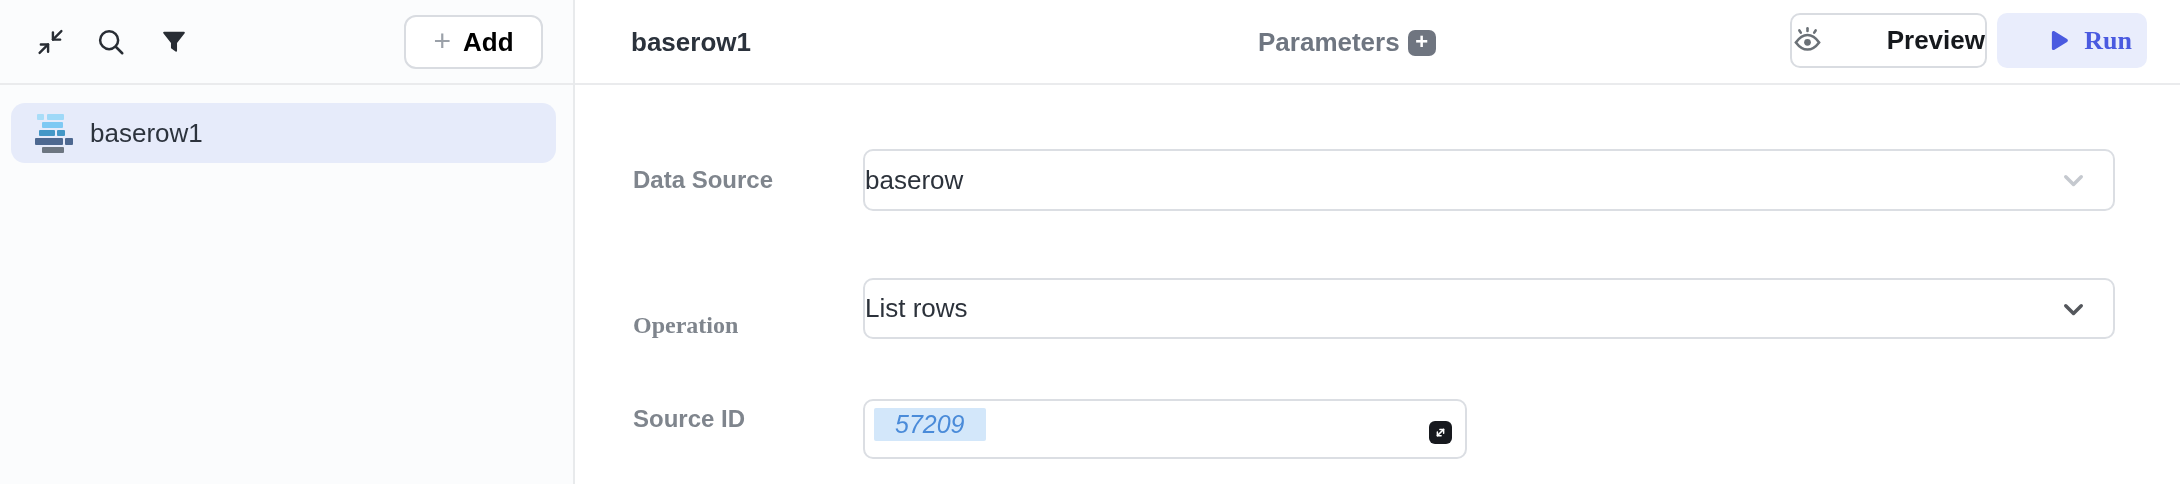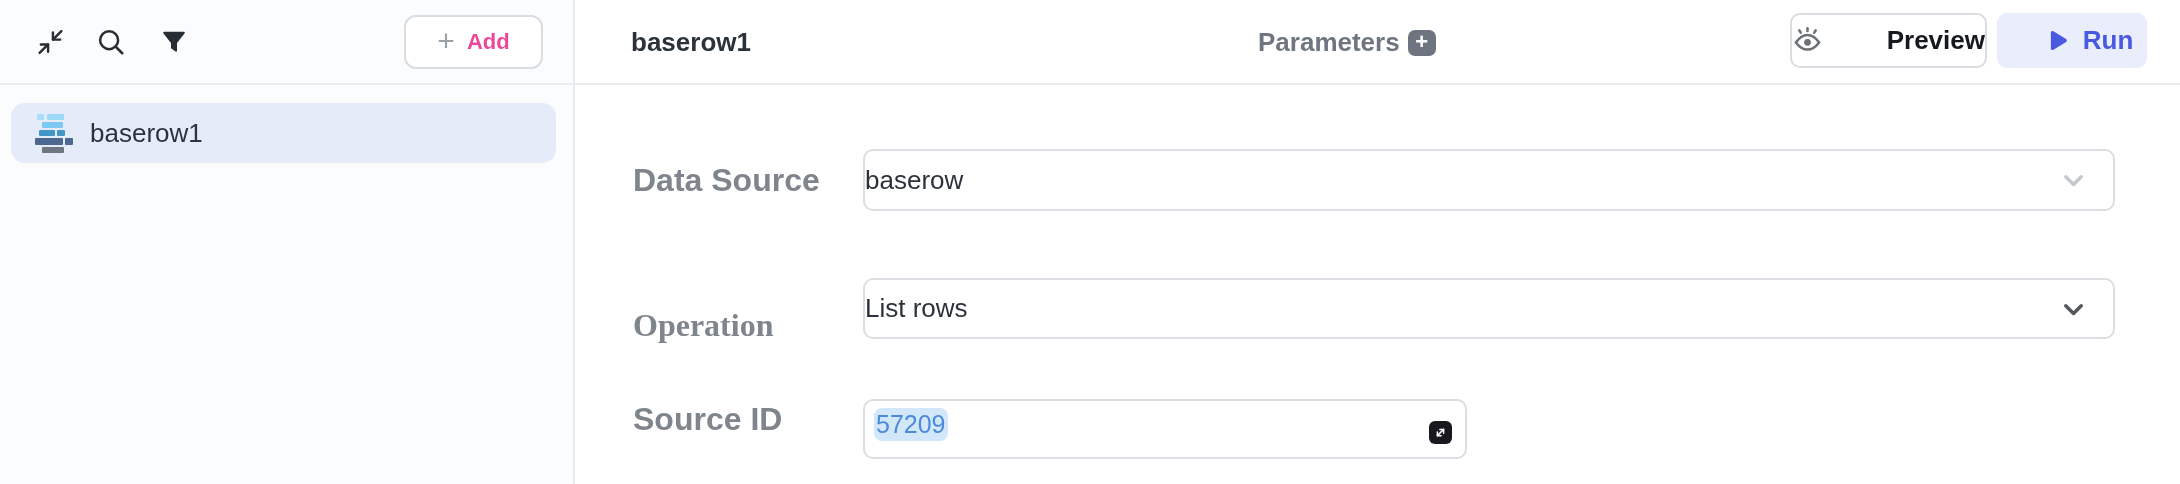--- a/index.html
+++ b/index.html
@@ -21,21 +21,21 @@
   .tool-icon.collapse { left:36px; }
   .tool-icon.search   { left:96px; }
   .tool-icon.filter   { left:160px; }
   .add-btn {
     position:absolute; left:404px; top:15px; width:139px; height:54px;
     background:#ffffff; border:2px solid #d9dce1; border-radius:12px;
     display:flex; align-items:center; justify-content:center; gap:12px;
     cursor:pointer; font-family:inherit;
   }
   .add-btn .plus { font-size:30px; font-weight:400; color:#9ba1a9; line-height:1; margin-top:-3px; }
-  .add-btn .lbl  { font-size:22px; font-weight:600; color:#ec4899; }
+  .add-btn .lbl  { font-size:26px; font-weight:600; color:#000000; }
   .query-item {
     position:absolute; left:11px; top:103px; width:545px; height:60px;
     border-radius:14px; display:flex; align-items:center; padding-left:23px;
     cursor:pointer;
   }
   .query-item.selected { background:var(--selected-item-bg, #e6ebfa); }
   .baserow-logo { position:relative; width:40px; height:42px; flex:0 0 40px; }
   .baserow-logo i { position:absolute; display:block; border-radius:1px; }
   .b1a { left:3px;  top:2px;  width:7px;  height:6px; background:#a9ddf8; }
   .b1b { left:13px; top:2px;  width:17px; height:6px; background:#9fd9f8; }
@@ -69,49 +69,49 @@
     position:absolute; left:1215px; top:13px; width:197px; height:55px;
     background:#ffffff; border:2px solid #d9dce1; border-radius:10px;
     display:flex; align-items:center; justify-content:space-between; gap:13px;
     cursor:pointer; font-family:inherit;
   }
   .preview-btn .lbl { font-size:26px; font-weight:700; color:#16191d; }
   .run-btn {
     position:absolute; left:1422px; top:13px; width:150px; height:55px;
     background:var(--run-bg, #e9edfc); border:none; border-radius:10px;
     display:flex; align-items:center; justify-content:center; gap:13px;
-    cursor:pointer; font-family:Liberation Sans, sans-serif;padding-left:32px;
+    cursor:pointer; font-family:Liberation Serif, serif;padding-left:32px;
   }
   .run-btn .lbl { font-size:26px; font-weight:600; color:var(--accent, #4a5ae0); }
 
   
   .field-label {
     position:absolute; left:58px; display:flex; align-items:center;
-    font-size:32px; font-weight:600; color:#7f858d; white-space:nowrap;
+    font-size:24px; font-weight:600; color:#7f858d; white-space:nowrap;
   }
   .lab-1 { top:149px; height:62px; }
   .lab-2 { top:295px; height:61px;font-family:Liberation Serif, serif; }
   .lab-3 { top:401px; height:36px; }
   .select-box {
     position:absolute; left:288px; width:1252px;
     background:#fff; border:2px solid #dbdee3; border-radius:10px;
     display:flex; align-items:center; cursor:pointer;
   }
   .sel-1 { top:149px; height:62px; }
   .sel-2 { top:278px; height:61px; }
   .select-box .value { font-size:26px; color:#2c323b; }
   .chev { position:absolute; right:24px; top:50%; transform:translateY(-50%); display:flex; }
   .code-box {
     position:absolute; left:288px; top:399px; width:604px; height:60px;
     background:#fff; border:2px solid #dbdee3; border-radius:10px; cursor:text;
   }
   .code-value {
-    position:absolute; left:9px; top:7px; padding:2px 2px;
+    position:absolute; left:9px; top:7px; padding:2px 21px;
     font-size:25px; color:var(--code-blue, #4a8bd9);
-    background:var(--code-selection, #d3e7fa); border-radius:8px;
+    background:var(--code-selection, #d3e7fa); border-radius:2px;font-style:italic;
   }
   .expand-btn {
     position:absolute; right:13px; top:20px; width:23px; height:23px;
     background:#17191e; border:none; border-radius:6px;
     display:flex; align-items:center; justify-content:center; cursor:pointer; padding:0;
   }
   svg { display:block; }
 </style>
 </head>
 <body>

